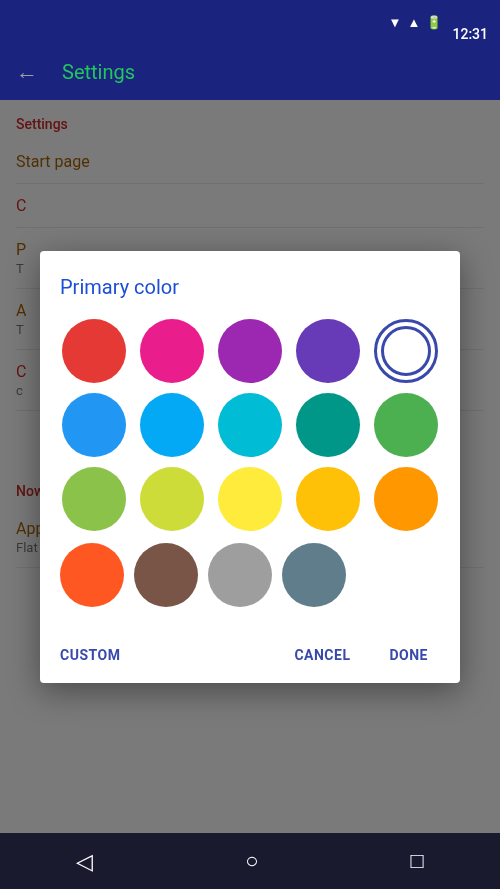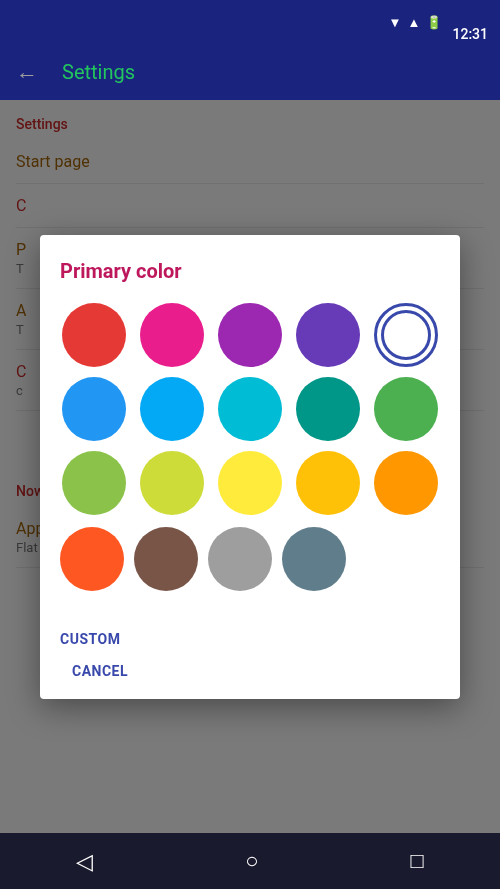--- a/index.html
+++ b/index.html
@@ -126,22 +126,22 @@
     }
     .dialog {
       background: white;
       border-radius: 4px;
       width: 420px;
       padding: 24px 20px 12px 20px;
       box-shadow: 0 8px 32px rgba(0,0,0,0.4);
     }
     .dialog-title {
       font-size: 20px;
-      font-weight: 700;
-      color: #be185d;
+      font-weight: 400;
+      color: #1d4ed8;
       margin-bottom: 20px;
     }
 
     
     .color-grid {
       display: grid;
       grid-template-columns: repeat(5, 1fr);
       gap: 10px;
       margin-bottom: 12px;
     }
@@ -177,24 +177,23 @@
       padding-left: 0;
     }
     .color-grid-row4 .color-circle {
       width: 64px;
       height: 64px;
     }
 
     
     .dialog-actions {
       display: flex;
-      align-items: flex-start;
+      align-items: flex-end;
       justify-content: space-between;
       padding-top: 8px;
-      flex-direction: column;
     }
     .dialog-btn-custom {
       color: #3949ab;
       font-size: 14px;
       font-weight: 700;
       letter-spacing: 0.5px;
       cursor: pointer;
       padding: 8px 0;
       text-transform: uppercase;
     }
@@ -285,20 +284,21 @@
         <div class="color-circle" style="background: rgb(255, 87, 34);"></div>
         <div class="color-circle" style="background: rgb(121, 85, 72);"></div>
         <div class="color-circle" style="background: rgb(158, 158, 158);"></div>
         <div class="color-circle" style="background: rgb(96, 125, 139);"></div>
       </div>
 
     <div class="dialog-actions">
       <span class="dialog-btn-custom">CUSTOM</span>
       <div class="dialog-actions-right">
         <span class="dialog-btn">CANCEL</span>
+        <span class="dialog-btn">DONE</span>
       </div>
     </div>
   </div>
 </div>
 
 <div class="nav-bar">
   <span class="nav-icon">◁</span>
   <span class="nav-icon">○</span>
   <span class="nav-icon">□</span>
 </div>

